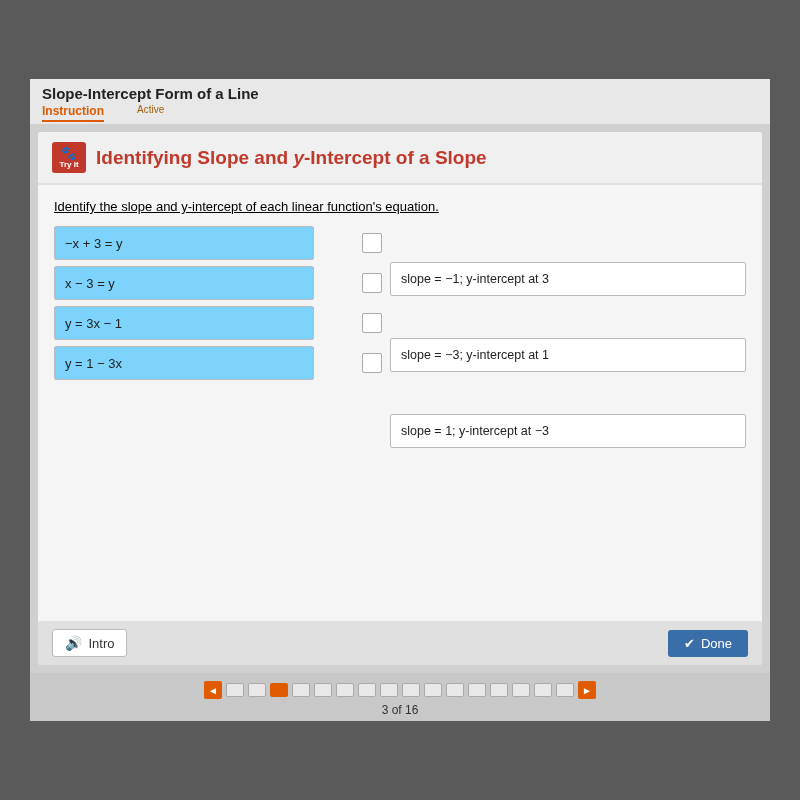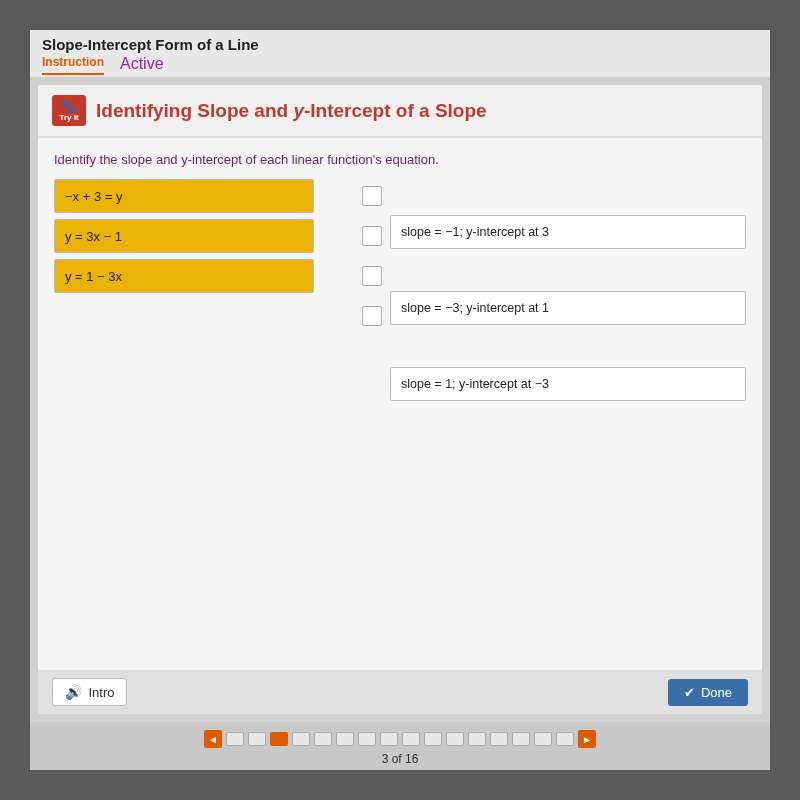--- a/index.html
+++ b/index.html
@@ -7,21 +7,21 @@
       width: 800px;
       height: 800px;
       background: #5a5a5a;
       font-family: Arial, sans-serif;
       display: flex;
       align-items: center;
       justify-content: center;
     }
     .screen {
       width: 740px;
-      height: 740px;
+      height: 642px;
       background: #d0d0d0;
       border-radius: 0;
       display: flex;
       flex-direction: column;
       overflow: hidden;
     }
     .top-bar {
       background: #e8e8e8;
       padding: 6px 12px 2px 12px;
     }
@@ -38,24 +38,25 @@
     .tab-instruction {
       font-size: 12px;
       color: #e05a00;
       font-weight: bold;
       border-bottom: 2px solid #e05a00;
       padding-bottom: 2px;
       cursor: pointer;
       text-align: right;
     }
     .tab-active {
-      font-size: 16px;
-      color: #a21caf;
+      font-size: 10px;
+      color: #a16207;
       padding-bottom: 2px;
       cursor: pointer;
+      margin-left: 17px;
     }
     .content-area {
       background: #f5f5f5;
       flex: 1;
       margin: 8px;
       border-radius: 3px;
       display: flex;
       flex-direction: column;
       overflow: hidden;
     }
@@ -93,36 +94,37 @@
     }
     .card-header-title em {
       font-style: italic;
     }
     .card-body {
       padding: 14px 16px;
       flex: 1;
     }
     .instruction-text {
       font-size: 13px;
-      color: #701a75;
+      color: #000000;
       margin-bottom: 12px;
+      text-decoration: underline;
     }
     .matching-area {
       display: flex;
       gap: 0;
       align-items: flex-start;
     }
     .equations-col {
       display: flex;
       flex-direction: column;
       gap: 6px;
       width: 260px;
     }
     .equation-box {
-      background: #eab308;
+      background: #7dd3fc;
       border: 1px solid #bbb;
       padding: 7px 10px;
       font-size: 13px;
       color: #222;
       border-radius: 2px;
       min-height: 34px;
       display: flex;
       align-items: center;
     }
     .arrows-col {
@@ -297,20 +299,23 @@
     </div>
 
     <div class="card-body">
       <div class="instruction-text">Identify the slope and y-intercept of each linear function's equation.</div>
 
       <div class="matching-area">
 
         <div class="equations-col">
           <div class="equation-box">
             <span>−x + 3 = y</span>
+          </div>
+          <div class="equation-box">
+            <span>x − 3 = y</span>
           </div>
           <div class="equation-box">
             <span>y = 3x − 1</span>
           </div>
           <div class="equation-box">
             <span>y = 1 − 3x</span>
           </div>
         </div>
 
         <div class="arrows-col">

